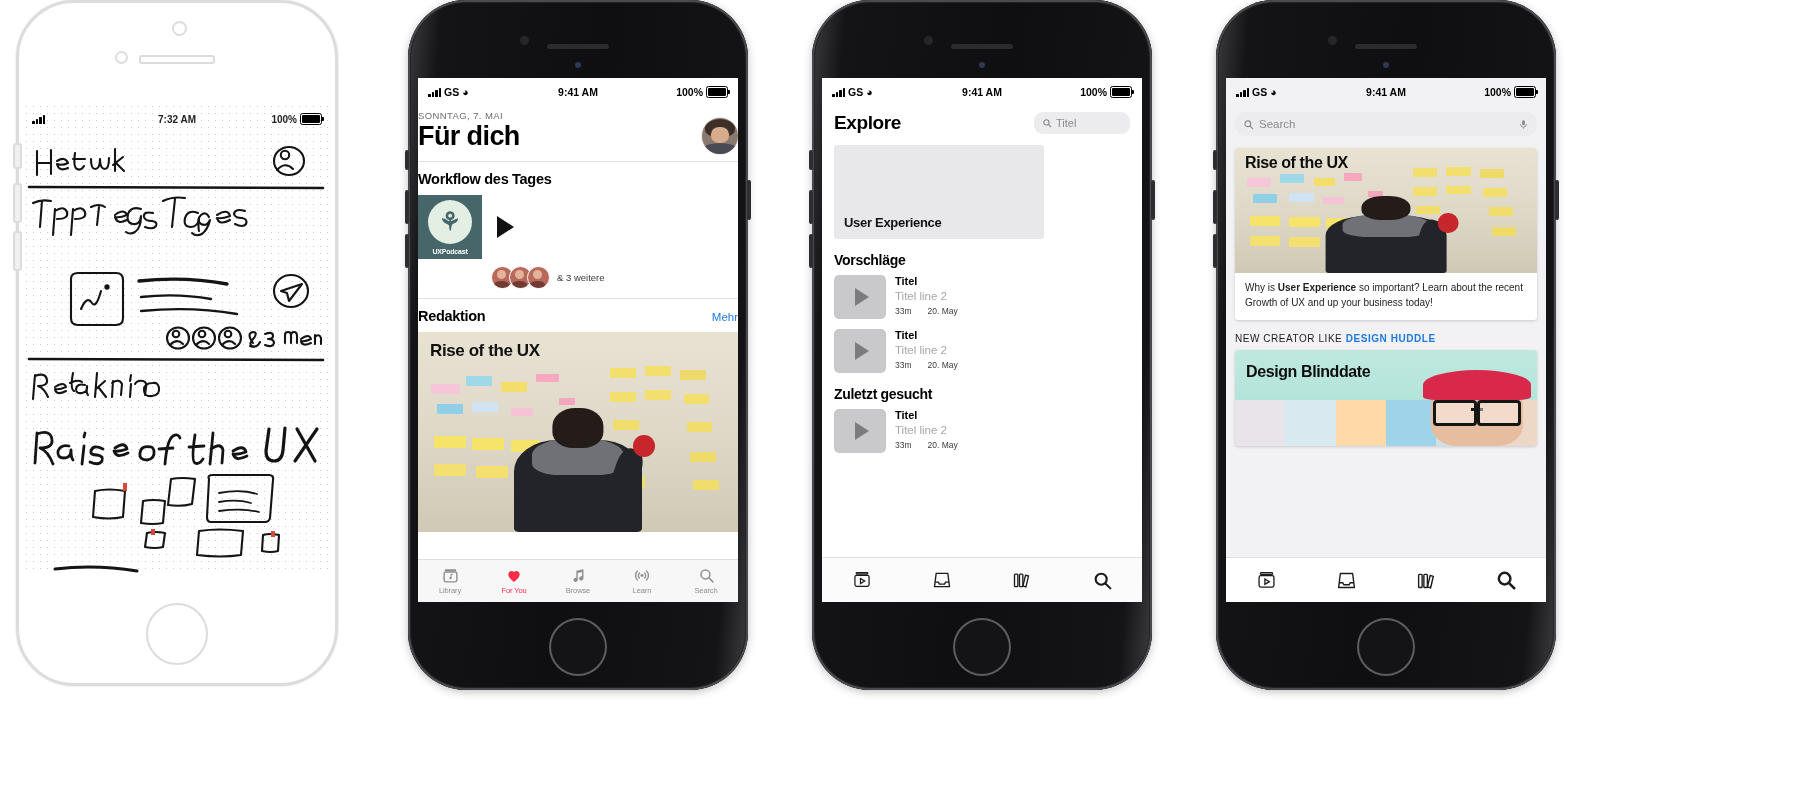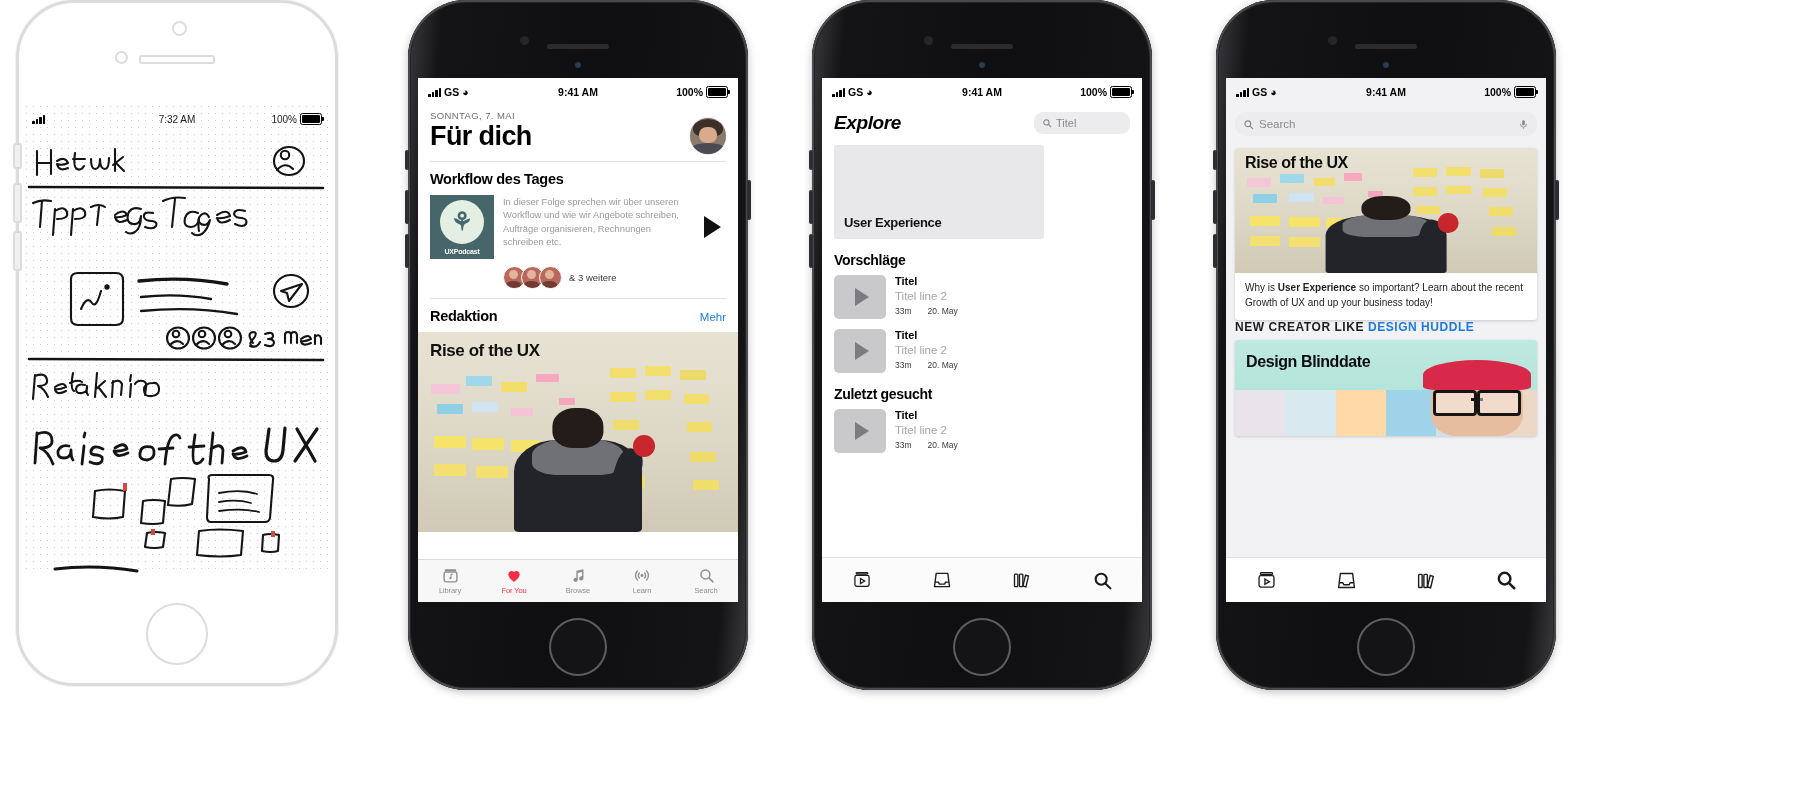--- a/index.html
+++ b/index.html
@@ -40,21 +40,21 @@
   .bars{display:flex;align-items:flex-end;gap:1px;height:9px;}
   .bars i{display:block;width:2.5px;background:#000;border-radius:.5px;}
   .bars i:nth-child(1){height:3px}.bars i:nth-child(2){height:5px}
   .bars i:nth-child(3){height:7px}.bars i:nth-child(4){height:9px}
   .batt{width:20px;height:9.5px;border:1.2px solid #000;border-radius:2.5px;position:relative;}
   .batt:after{content:"";position:absolute;right:-3px;top:2.5px;width:1.6px;height:4px;background:#000;border-radius:0 1px 1px 0;}
   .batt i{position:absolute;left:1px;top:1px;bottom:1px;right:1px;background:#000;border-radius:1px;}
   .wifi{font-size:11px;line-height:1;}
 
   
-  .p2 .content{padding:0 12px;}
+  .p2 .content{padding:0 0;}
   .p2 .kicker{font-size:9.5px;letter-spacing:.4px;color:#6e6e73;margin:8px 0 1px;}
   .p2 .big-title{font-size:27px;font-weight:bold;letter-spacing:-.6px;color:#000;line-height:1.05;}
   .p2 .hdr{display:flex;align-items:flex-start;justify-content:space-between;}
   .p2 .avatar-lg{width:36px;height:36px;border-radius:50%;margin-top:16px;overflow:hidden;flex:0 0 auto;
      background:#8a7a6d;position:relative;box-shadow:0 0 0 1px rgba(0,0,0,.08);}
   .p2 .avatar-lg .hair{position:absolute;left:3px;right:3px;top:1px;height:18px;border-radius:50% 50% 40% 40%;background:#3c2f28;}
   .p2 .avatar-lg .face{position:absolute;left:9px;right:9px;top:9px;height:16px;border-radius:45%;background:#d8ab8c;}
   .p2 .avatar-lg .body{position:absolute;left:2px;right:2px;bottom:0;height:11px;border-radius:50% 50% 0 0;background:#4a4a52;}
   .p2 hr.rule{border:0;border-top:1px solid #e2e2e4;margin:7px 0 0;}
   .p2 .sec-title{font-size:14.5px;font-weight:bold;letter-spacing:-.3px;margin:9px 0 8px;color:#000;}
@@ -94,21 +94,21 @@
   .tab{flex:1;display:flex;flex-direction:column;align-items:center;justify-content:center;gap:2px;color:#8e8e93;}
   .tab .lab{font-size:7.5px;letter-spacing:-.1px;}
   .tab.active{color:#fa2d48;}
   .tabbar-plain{position:absolute;left:0;right:0;bottom:0;height:44px;background:#fbfbfb;border-top:1px solid #e0e0e2;
     display:flex;align-items:center;}
   .tabbar-plain .tab{color:#1b1b1b;}
 
   
   .p3 .content{padding:0 12px;}
   .p3 .top{display:flex;align-items:center;justify-content:space-between;margin-top:10px;}
-  .p3 .big-title{font-size:19px;font-weight:bold;letter-spacing:-.4px;color:#000;font-style:italic;}
+  .p3 .big-title{font-size:19px;font-weight:bold;letter-spacing:-.4px;color:#000;}
   .p3 .searchpill{background:#ececee;border-radius:9px;height:22px;min-width:80px;display:flex;align-items:center;gap:4px;padding:0 8px;color:#8a8a8f;font-size:11px;}
   .p3 .cards{display:flex;gap:10px;margin-top:11px;overflow:hidden;}
   .p3 .card{background:#e8e8ea;height:85px;border-radius:3px;display:flex;align-items:flex-end;padding:0 0 9px 10px;flex:0 0 auto;}
   .p3 .card .cl{font-size:13px;font-weight:bold;color:#111;letter-spacing:-.3px;}
   .p3 .c1{width:200px;} .p3 .c2{width:110px;}
   .p3 .lst-title{font-size:14px;font-weight:bold;margin:13px 0 7px;letter-spacing:-.3px;}
   .p3 .row{display:flex;gap:9px;margin-bottom:10px;}
   .p3 .thumb{width:52px;height:44px;border-radius:5px;background:#c9c9cc;display:flex;align-items:center;justify-content:center;flex:0 0 auto;}
   .p3 .thumb .tri{width:0;height:0;border-left:14px solid #7c7c80;border-top:9px solid transparent;border-bottom:9px solid transparent;margin-left:3px;}
   .p3 .meta .t1{font-size:11px;font-weight:bold;color:#000;line-height:1.25;}
@@ -116,39 +116,39 @@
   .p3 .meta .t3{font-size:8.5px;color:#3b3b3d;margin-top:2px;display:flex;gap:16px;}
 
   
   .p4 .content{padding:0 9px;}
   .p4 .sfield{margin-top:10px;height:24px;border-radius:10px;background:#ececee;display:flex;align-items:center;padding:0 8px;gap:5px;}
   .p4 .sfield .ph{flex:1;font-size:11.5px;color:#8a8a8f;}
   .p4 .artcard{margin-top:12px;background:#fff;border-radius:3px;box-shadow:0 1px 3px rgba(0,0,0,.17);overflow:hidden;}
   .p4 .artcard .ph-wrap{position:relative;height:125px;overflow:hidden;}
   .p4 .artcard .ht{position:absolute;top:6px;left:10px;font-size:16px;font-weight:bold;color:#0d0d0d;z-index:3;letter-spacing:-.4px;}
   .p4 .artcard .body{padding:8px 10px 10px;font-size:10px;line-height:1.45;color:#1d1d1f;}
-  .p4 .eyebrow{font-size:12px;font-weight:bold;letter-spacing:.55px;color:#1d1d1f;}
+  .p4 .eyebrow{margin-top:13px;font-size:10px;font-weight:normal;letter-spacing:.55px;color:#1d1d1f;}
   .p4 .eyebrow b{color:#1f7ae0;}
   .p4 .promo{margin-top:6px;border-radius:3px;overflow:hidden;box-shadow:0 1px 3px rgba(0,0,0,.17);height:96px;position:relative;
      background:linear-gradient(180deg,#bfe9df 0%,#a9e0d6 100%);}
   .p4 .promo .pt{position:absolute;top:13px;left:11px;font-size:16px;font-weight:bold;color:#0d0d0d;z-index:4;letter-spacing:-.4px;}
   .p4 .promo .strip{position:absolute;left:0;right:0;bottom:0;height:46px;display:flex;}
   .p4 .promo .strip i{flex:1;}
   .p4 .promo .face{position:absolute;right:6px;bottom:0;width:108px;height:76px;}
   .p4 .promo .face .skin{position:absolute;left:8px;right:8px;bottom:0;height:74px;border-radius:46% 46% 28% 28%;background:#e7bda0;}
   .p4 .promo .face .hat{position:absolute;left:0;right:0;top:0;height:30px;border-radius:50% 50% 12% 12%;background:#d8294a;}
   .p4 .promo .face .glasses{position:absolute;left:10px;right:10px;top:30px;height:20px;}
   .p4 .promo .face .glasses .lens{position:absolute;top:0;width:38px;height:20px;border:3px solid #151515;border-radius:4px;background:rgba(255,255,255,.45);}
   .p4 .promo .face .glasses .lens.l{left:0;} .p4 .promo .face .glasses .lens.r{right:0;}
   .p4 .promo .face .glasses .br{position:absolute;left:38px;right:38px;top:8px;height:3px;background:#151515;}
 
   
   .p1 .paper{position:absolute;inset:0;background-color:#fff;
     background-image:radial-gradient(#c9c9c9 .7px, transparent .7px);background-size:7px 7px;}
-  .p1 .sb{position:relative;display:flex;align-items:center;height:22px;padding:5px 9px 0;font-size:10px;font-weight:normal;color:#222;}
+  .p1 .sb{position:relative;display:flex;align-items:center;height:22px;padding:5px 9px 0;font-size:10px;font-weight:bold;color:#222;}
   .p1 .ink{position:absolute;inset:0;}
 </style>
 </head>
 <body>
 
 <div class="stage">
 
   <div class="phone" style="left:16px;width:316px;height:680px;">
     <div class="phone-body shell-light">
       <div class="cam2"></div>
@@ -343,21 +343,20 @@
           <hr class="rule">
 
           <div class="sec-title">Workflow des Tages</div>
 
           <div class="epi">
             <div class="cover">
               <span class="circ"></span>
               <span class="glyph">⚘</span>
               <span class="cname">UXPodcast</span>
             </div>
-            <div class="epi-txt">In dieser Folge sprechen wir über unseren Workflow und wie wir Angebote schreiben, Aufträge organisieren, Rechnungen schreiben etc.</div>
             <div class="epi-play">
               <span class="tri"></span>
             </div>
           </div>
 
           <div class="guests">
             <span class="g-stack">
                 <span></span>
                 <span></span>
                 <span></span>

